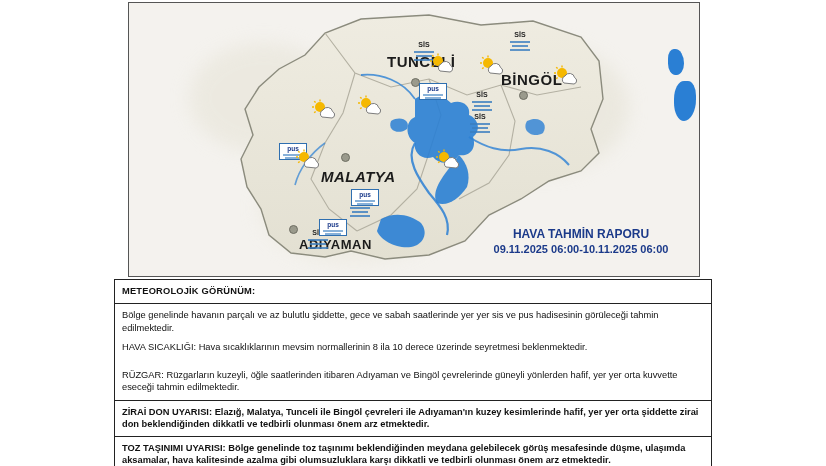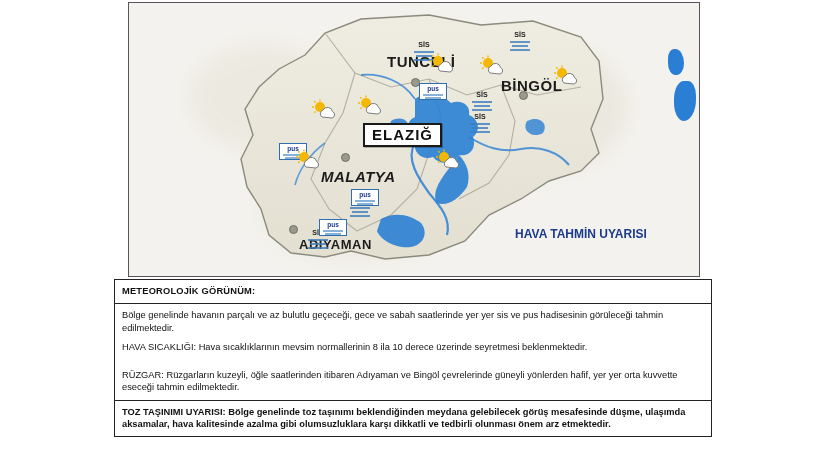--- a/index.html
+++ b/index.html
@@ -182,25 +182,24 @@
 
     <div class="sea" style="left:539px;top:46px;width:16px;height:26px;border-radius:40% 60% 50% 50%;"></div>
     <div class="sea" style="left:545px;top:78px;width:22px;height:40px;border-radius:50% 40% 60% 50%;"></div>
 
     <div class="prov-dot" style="left:282px;top:75px;"></div>
     <div class="prov-dot" style="left:390px;top:88px;"></div>
     <div class="prov-dot" style="left:212px;top:150px;"></div>
     <div class="prov-dot" style="left:160px;top:222px;"></div>
 
     <div class="prov-label" style="left:258px;top:50px;font-size:15px;">TUNCELİ</div>
-    <div class="prov-label" style="left:372px;top:74px;font-size:15px;">BİNGÖL</div>
+    <div class="prov-label" style="left:372px;top:68px;font-size:15px;">BİNGÖL</div>
     <div class="prov-label" style="left:192px;top:165px;font-size:15px;font-style:italic;">MALATYA</div>
     <div class="prov-label" style="left:170px;top:234px;font-size:13px;text-align:center;">ADIYAMAN</div>
 
-    <div class="city-box" style="left:234px;top:120px;">ELAZIĞ</div>
 
     <div class="wx" style="left:378px;top:26px;">
       <svg width="26" height="22" viewBox="0 0 26 22">
         <text x="13" y="8" font-size="7" font-weight="bold" text-anchor="middle" fill="#222" font-family="Liberation Sans, sans-serif">SİS</text>
         <line x1="3" y1="13" x2="23" y2="13" stroke="#3a7ec0" stroke-width="1.6"></line>
         <line x1="5" y1="17" x2="21" y2="17" stroke="#3a7ec0" stroke-width="1.6"></line>
         <line x1="3" y1="21" x2="23" y2="21" stroke="#3a7ec0" stroke-width="1.6"></line>
       </svg>
     </div>
     <div class="wx" style="left:282px;top:36px;">
@@ -355,34 +354,38 @@
         <g stroke="#f5b800" stroke-width="1.4">
           <line x1="9" y1="0.5" x2="9" y2="2.5"></line>
             <line x1="1" y1="8" x2="3" y2="8"></line>
           <line x1="3.2" y1="2.2" x2="4.6" y2="3.6"></line>
             <line x1="3.2" y1="13.8" x2="4.6" y2="12.4"></line>
         </g>
         <path d="M11,18 a4,4 0 0,1 1,-7 a5.2,5.2 0 0,1 9.6,1.6 a3.4,3.4 0 0,1 -0.6,6.4 Z" fill="#ffffff" stroke="#7d7d7d" stroke-width="1"></path>
       </svg>
     </div>
 
-    <div class="report-title" style="left:352px;top:224px;width:200px;font-size:12px;">HAVA TAHMİN UYARISI</div>
+    <div class="report-title" style="left:352px;top:224px;width:200px;font-size:12px;">HAVA TAHMİN RAPORU</div>
+    <div class="report-title" style="left:340px;top:240px;width:224px;font-size:11px;">09.11.2025  06:00-10.11.2025  06:00</div>
   </div>
 
   <table class="info-table">
     <tbody>
         <tr>
       <td class="hdr">METEOROLOJİK GÖRÜNÜM:</td>
     </tr>
     <tr>
       <td>
-        <p class="para">Bölge genelinde havanın parçalı ve az bulutlu geçeceği, gece ve sabah saatlerinde yer yer sis ve pus hadisesinin görüleceği tahmin edilmektedir.</p>
+        <p class="para">Bölge genelinde havanın parçalı ve az bulutlu şiddette, gece ve sabah saatlerinde yer yer sis ve pus hadisesinin görüleceği tahmin edilmektedir.</p>
         <p class="para">HAVA SICAKLIĞI: Hava sıcaklıklarının mevsim normallerinin 8 ila 10 derece üzerinde seyretmesi beklenmektedir.</p>
         <p class="para">RÜZGAR: Rüzgarların kuzeyli, öğle saatlerinden itibaren Adıyaman ve Bingöl çevrelerinde güneyli yönlerden hafif, yer yer orta kuvvette eseceği tahmin edilmektedir.</p>
       </td>
+    </tr>
+    <tr class="warn-row">
+      <td>ZİRAİ DON UYARISI: Elazığ, Malatya, Tunceli ile Bingöl çevreleri ile Adıyaman'ın kuzey kesimlerinde hafif, yer yer orta şiddette zirai don beklendiğinden dikkatli ve tedbirli olunması önem arz etmektedir.</td>
     </tr>
     <tr class="warn-row">
       <td>TOZ TAŞINIMI UYARISI: Bölge genelinde toz taşınımı beklendiğinden meydana gelebilecek görüş mesafesinde düşme, ulaşımda aksamalar, hava kalitesinde azalma gibi olumsuzluklara karşı dikkatli ve tedbirli olunması önem arz etmektedir.</td>
     </tr>
   </tbody>
     </table>
 
 </div>
 
 </body></html>

